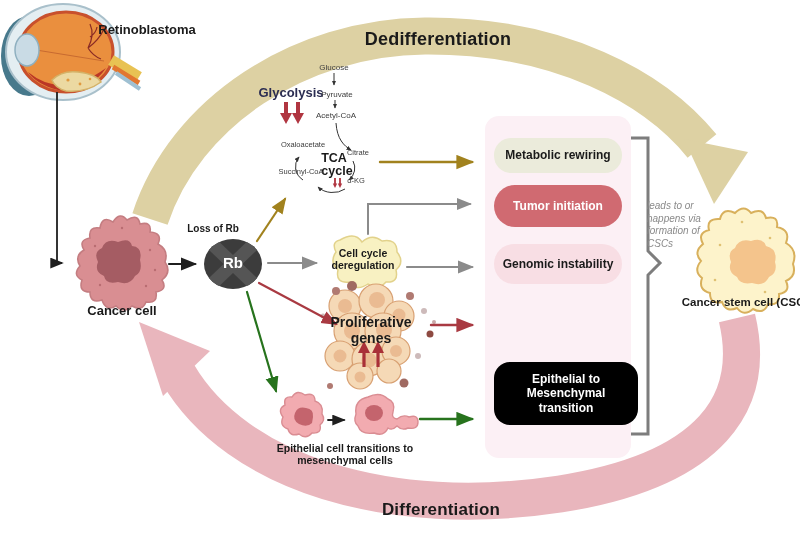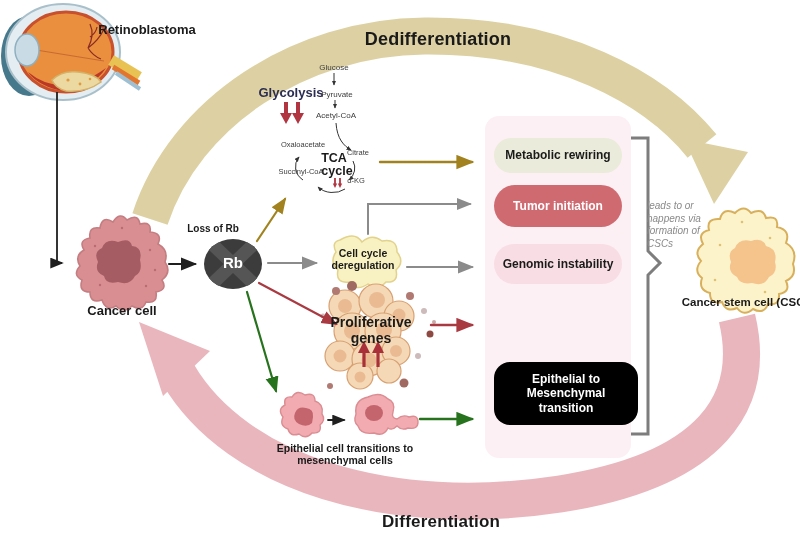--- a/index.html
+++ b/index.html
@@ -5,21 +5,21 @@
   html,body{margin:0;padding:0;background:#ffffff;}
   .stage{
     position:relative;width:800px;height:533px;overflow:hidden;background:#ffffff;
     font-family:"Liberation Sans","DejaVu Sans",sans-serif;color:#1a1a1a;
   }
   .stage svg{position:absolute;left:0;top:0;}
   .lbl{position:absolute;white-space:nowrap;transform:translateX(-50%);text-align:center;line-height:1.15;}
   .wrap{white-space:normal;}
   .retino{left:147px;top:23px;font-size:13px;font-weight:bold;}
   .dediff{left:426px;top:29px;font-size:18px;font-weight:bold;letter-spacing:.2px;margin-left:12px;}
-  .diff{left:441px;top:500px;font-size:17px;font-weight:bold;letter-spacing:.2px;margin-top:12px;}
+  .diff{left:441px;top:500px;font-size:17px;font-weight:bold;letter-spacing:.2px;}
   .tiny{font-size:8px;color:#3c3c3c;}
   .tiny2{font-size:7.5px;color:#3c3c3c;}
   .glucose{left:334px;top:63px;}
   .glycolysis{left:291px;top:86px;font-size:13px;font-weight:bold;color:#2b2d52;}
   .pyruvate{left:337px;top:90px;}
   .acetyl{left:336px;top:111px;}
   .oxalo{left:303px;top:141px;}
   .citrate{left:358px;top:149px;}
   .tca1{left:334px;top:151px;font-size:12.5px;font-weight:bold;}
   .tca2{left:337px;top:164px;font-size:12.5px;font-weight:bold;}

